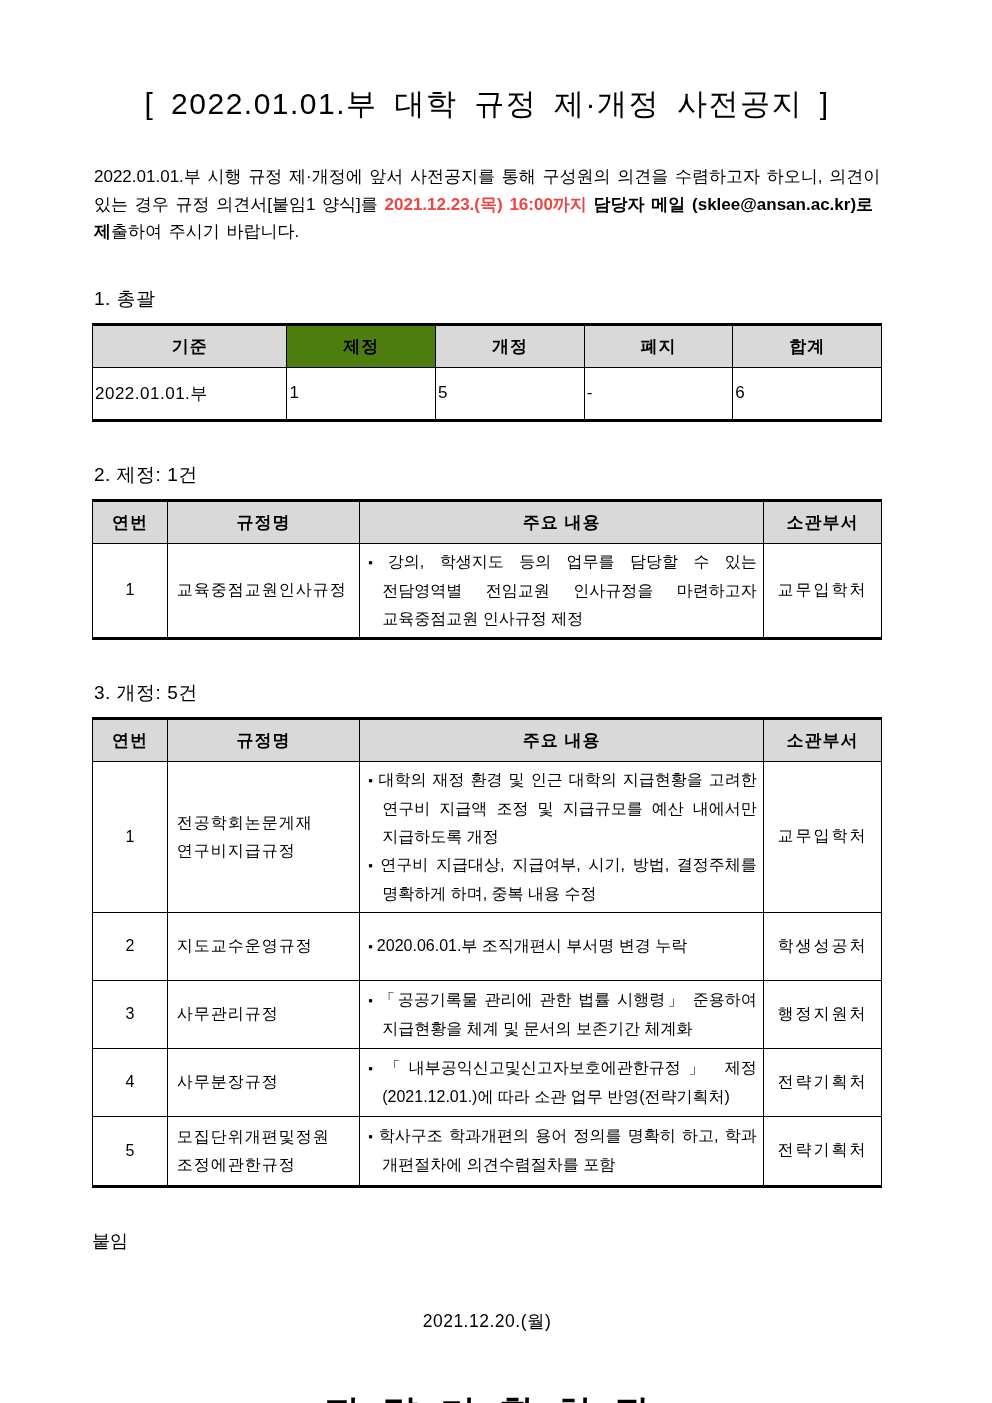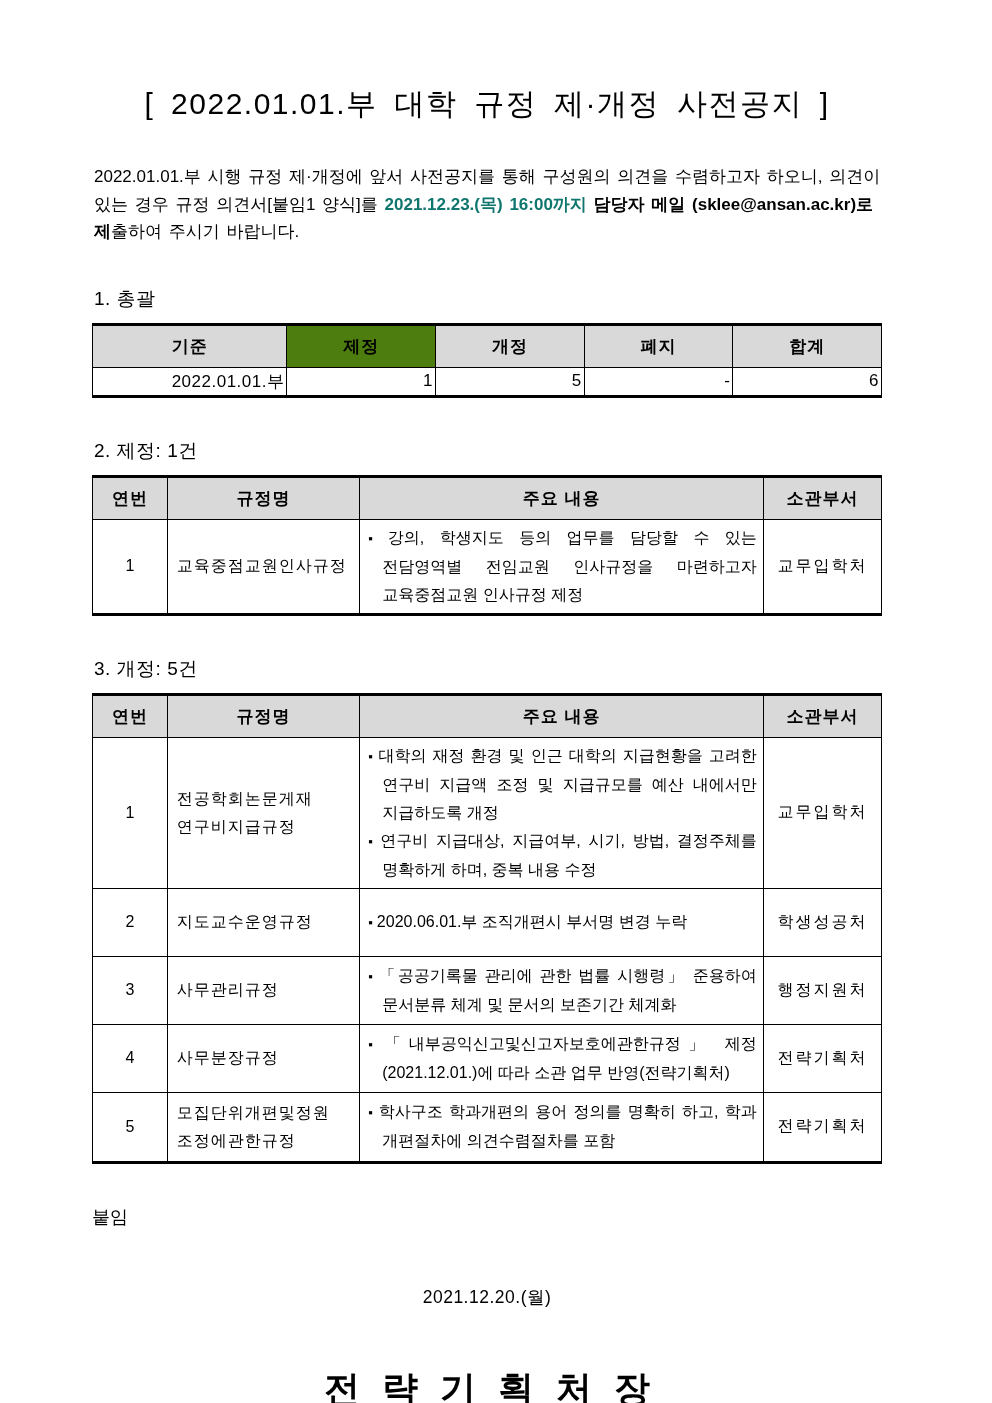--- a/index.html
+++ b/index.html
@@ -60,22 +60,22 @@
     font-size:17px;
     font-weight:bold;
     letter-spacing:1px;
     padding:9px 14px;
     text-align:center;
   }
 
   
   table.summary-table td {
     font-size:17px;
-    text-align:right;
-    padding:2px 2px;
+    text-align:left;
+    padding:14px 2px;
     letter-spacing:0.5px;
   }
   .col-basis { width:25.5%; }
   .col-q { width:18.625%; }
 
   
   .col-no { width:7.2%; }
   .col-name { width:24.3%; }
   .col-content { width:55%; }
   .col-dept { width:13.5%; }
@@ -123,21 +123,21 @@
     white-space:nowrap;
   }
 </style>
 </head>
 <body>
 
 <div class="doc">
 
   <h1 class="title">[ 2022.01.01.부 대학 규정 제·개정 사전공지 ]</h1>
 
-  <p class="intro"><span class="seg-normal">2022.01.01.부 시행 규정 제·개정에 앞서 사전공지를 통해 구성원의 의견을 수렴하고자 하오니, 의견이 있는 경우 규정 의견서[붙임1 양식]를 </span><span class="seg-blue-bold" style="color: #0f766e;">2021.12.23.(목) 16:00까지</span><span class="seg-bold"> 담당자 메일 (sklee@ansan.ac.kr)로 제</span><span class="seg-normal">출하여 주시기 바랍니다.</span></p>
+  <p class="intro"><span class="seg-normal">2022.01.01.부 시행 규정 제·개정에 앞서 사전공지를 통해 구성원의 의견을 수렴하고자 하오니, 의견이 있는 경우 규정 의견서[붙임1 양식]를 </span><span class="seg-blue-bold" style="color: #ef4444;">2021.12.23.(목) 16:00까지</span><span class="seg-bold"> 담당자 메일 (sklee@ansan.ac.kr)로 제</span><span class="seg-normal">출하여 주시기 바랍니다.</span></p>
 
   <div class="section">
     <h2 class="section-heading">1. 총괄</h2>
     <table class="doc-table summary-table">
         <thead>
           <tr>
             <th class="col-basis" style="background: rgb(217, 217, 217);">기준</th>
             <th class="col-q" style="background: #4d7c0f;">제정</th>
             <th class="col-q" style="background: rgb(217, 217, 217);">개정</th>
             <th class="col-q" style="background: rgb(217, 217, 217);">폐지</th>
@@ -206,21 +206,21 @@
             <td class="cell-name">지도교수운영규정</td>
             <td class="cell-content">
               <div class="bullet-item"><span class="bullet-icon">▪</span><span>2020.06.01.부 조직개편시 부서명 변경 누락</span></div>
             </td>
             <td class="cell-dept">학생성공처</td>
           </tr>
           <tr>
             <td class="cell-no">3</td>
             <td class="cell-name">사무관리규정</td>
             <td class="cell-content">
-              <div class="bullet-item"><span class="bullet-icon">▪</span><span>「공공기록물 관리에 관한 법률 시행령」 준용하여 문서분류 체계 및 문서의 보존기간 체계화</span></div>
+              <div class="bullet-item"><span class="bullet-icon">▪</span><span>「공공기록물 관리에 관한 법률 시행령」 준용하여 지급현황을 체계 및 문서의 보존기간 체계화</span></div>
             </td>
             <td class="cell-dept">행정지원처</td>
           </tr>
           <tr>
             <td class="cell-no">4</td>
             <td class="cell-name">사무분장규정</td>
             <td class="cell-content">
               <div class="bullet-item"><span class="bullet-icon">▪</span><span>「내부공익신고및신고자보호에관한규정」 제정 (2021.12.01.)에 따라 소관 업무 반영(전략기획처)</span></div>
             </td>
             <td class="cell-dept">전략기획처</td>

